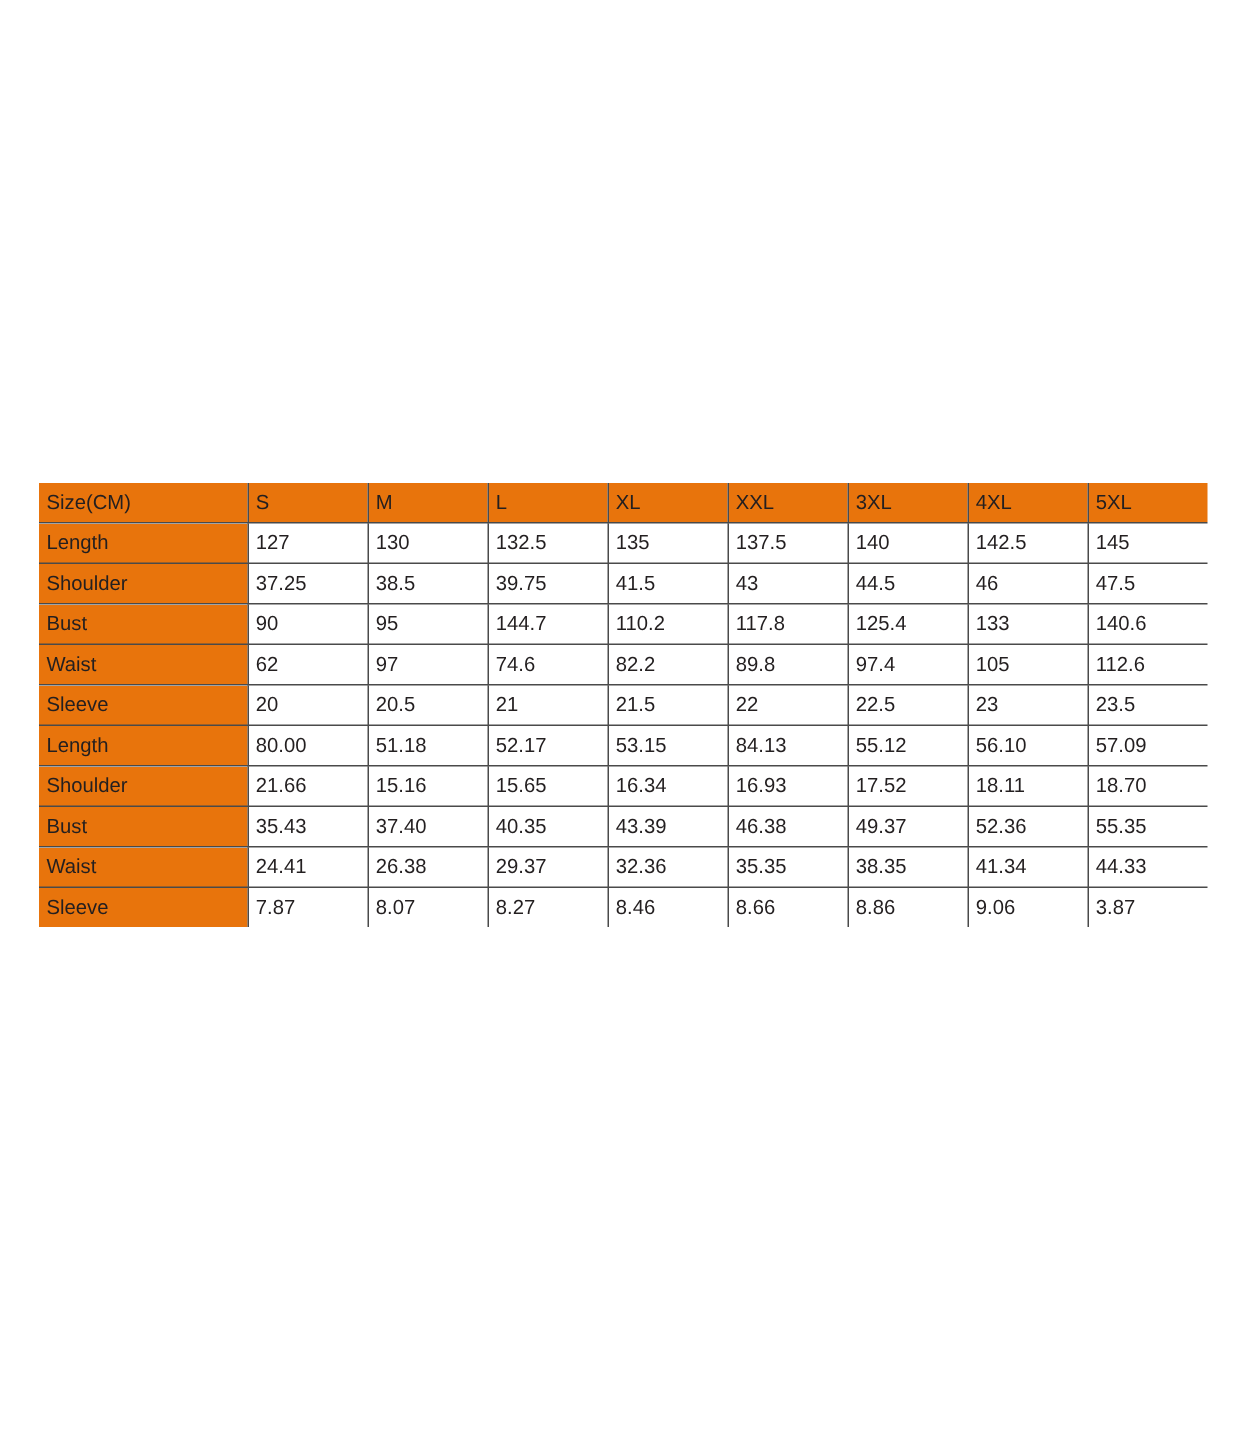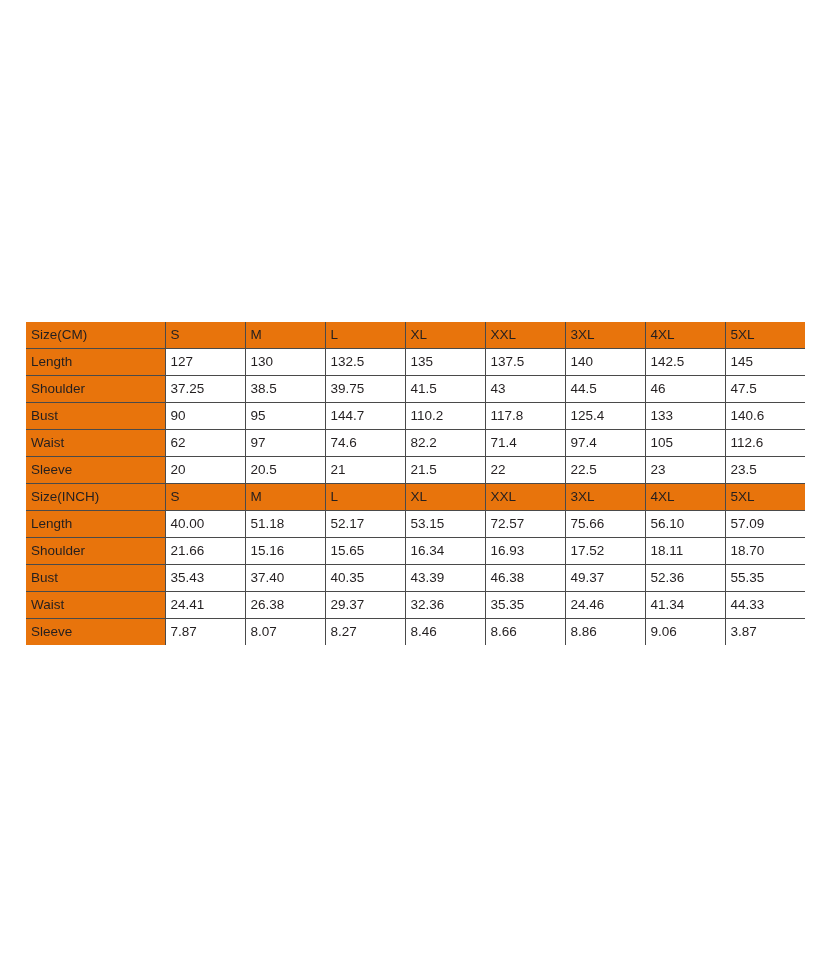--- a/index.html
+++ b/index.html
@@ -141,55 +141,44 @@
             <td class="val">125.4</td>
             <td class="val">133</td>
             <td class="val">140.6</td>
           </tr>
           <tr>
             <td class="rowlabel">Waist</td>
             <td class="val">62</td>
             <td class="val">97</td>
             <td class="val">74.6</td>
             <td class="val">82.2</td>
-            <td class="val">71.4</td>
+            <td class="val">89.8</td>
             <td class="val">97.4</td>
             <td class="val">105</td>
             <td class="val">112.6</td>
           </tr>
           <tr>
             <td class="rowlabel">Sleeve</td>
             <td class="val">20</td>
             <td class="val">20.5</td>
             <td class="val">21</td>
             <td class="val">21.5</td>
             <td class="val">22</td>
             <td class="val">22.5</td>
             <td class="val">23</td>
             <td class="val">23.5</td>
           </tr>
           <tr>
-            <td class="hdr">Size(INCH)</td>
-            <td class="hdr">S</td>
-            <td class="hdr">M</td>
-            <td class="hdr">L</td>
-            <td class="hdr">XL</td>
-            <td class="hdr">XXL</td>
-            <td class="hdr">3XL</td>
-            <td class="hdr">4XL</td>
-            <td class="hdr">5XL</td>
-          </tr>
-          <tr>
             <td class="rowlabel">Length</td>
-            <td class="val">40.00</td>
+            <td class="val">80.00</td>
             <td class="val">51.18</td>
             <td class="val">52.17</td>
             <td class="val">53.15</td>
-            <td class="val">72.57</td>
-            <td class="val">75.66</td>
+            <td class="val">84.13</td>
+            <td class="val">55.12</td>
             <td class="val">56.10</td>
             <td class="val">57.09</td>
           </tr>
           <tr>
             <td class="rowlabel">Shoulder</td>
             <td class="val">21.66</td>
             <td class="val">15.16</td>
             <td class="val">15.65</td>
             <td class="val">16.34</td>
             <td class="val">16.93</td>
@@ -208,21 +197,21 @@
             <td class="val">52.36</td>
             <td class="val">55.35</td>
           </tr>
           <tr>
             <td class="rowlabel">Waist</td>
             <td class="val">24.41</td>
             <td class="val">26.38</td>
             <td class="val">29.37</td>
             <td class="val">32.36</td>
             <td class="val">35.35</td>
-            <td class="val">24.46</td>
+            <td class="val">38.35</td>
             <td class="val">41.34</td>
             <td class="val">44.33</td>
           </tr>
           <tr class="last-row">
             <td class="rowlabel">Sleeve</td>
             <td class="val">7.87</td>
             <td class="val">8.07</td>
             <td class="val">8.27</td>
             <td class="val">8.46</td>
             <td class="val">8.66</td>

